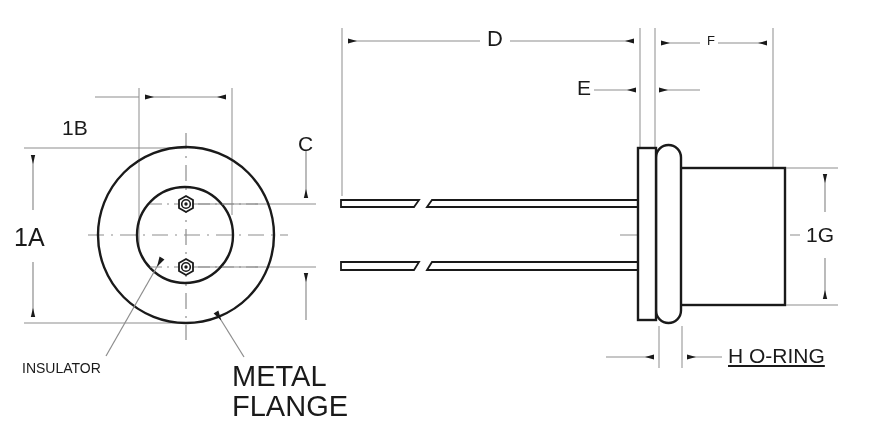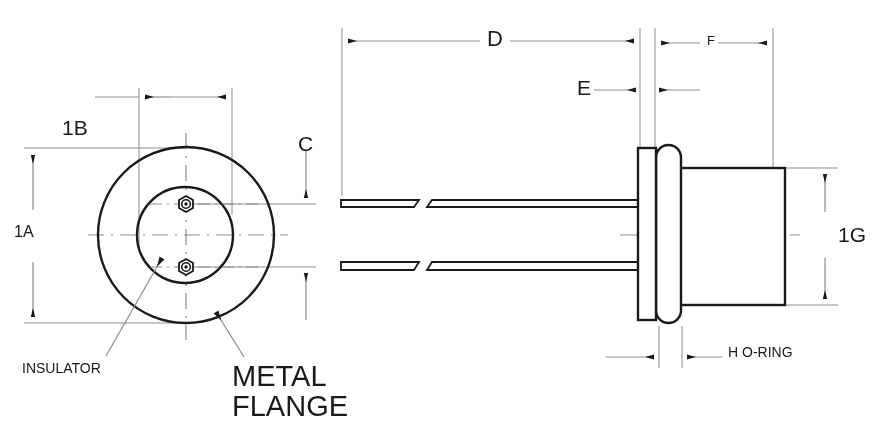--- a/index.html
+++ b/index.html
@@ -148,24 +148,24 @@
       <line x1="659" y1="326" x2="659" y2="368"></line>
       <line x1="682" y1="326" x2="682" y2="368"></line>
     </g>
     <g stroke="#8d8d8d" stroke-width="1.2">
       <line x1="606" y1="357" x2="654" y2="357" marker-end="url(#arrIn)"></line>
       <line x1="722" y1="357" x2="687" y2="357" marker-end="url(#arrIn)"></line>
     </g>
   </g>
 </svg>
 
-<div class="lbl" style="left:14px;top:224px;font-size:16px;">1A</div>
+<div class="lbl" style="left:14px;top:224px;font-size:25px;">1A</div>
 <div class="lbl" style="left:62px;top:85px;font-size:21px;margin-top:32px;">1B</div>
 <div class="lbl" style="left:298px;top:133px;font-size:21px;">C</div>
 <div class="lbl" style="left:487px;top:27px;font-size:22px;">D</div>
 <div class="lbl" style="left:707px;top:34px;font-size:13px;">F</div>
 <div class="lbl" style="left:577px;top:77px;font-size:21px;">E</div>
-<div class="lbl" style="left:806px;top:224px;font-size:21px;margin-left:32px;">1G</div>
-<div class="lbl" style="left:728px;top:345px;font-size:14px;">H O-RING</div>
+<div class="lbl" style="left:806px;top:224px;font-size:21px;">1G</div>
+<div class="lbl" style="left:728px;top:345px;font-size:21px;text-decoration:underline;">H O-RING</div>
 
 <div class="lbl" style="left:22px;top:361px;font-size:14px;">INSULATOR</div>
 <div class="lbl" style="left:232px;top:361px;font-size:29px;">METAL
 FLANGE</div>
 
 </body></html>

